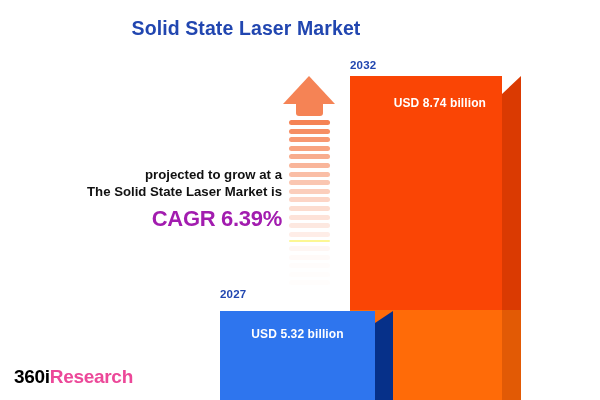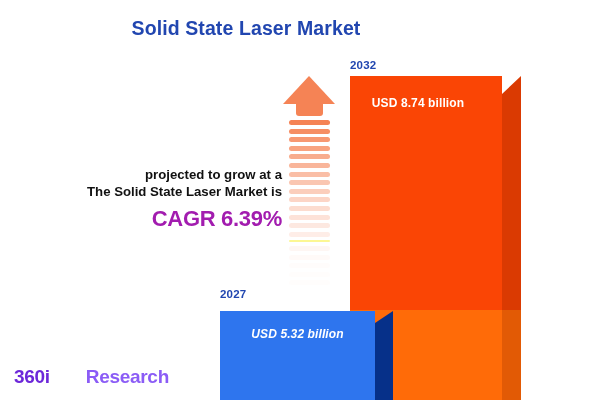--- a/index.html
+++ b/index.html
@@ -151,21 +151,21 @@
     font-size: 11.5px;
     font-weight: bold;
     color: #2146b0;
     letter-spacing: 0.2px;
   }
   .bar-2032-value {
     position: absolute;
     left: 350px;
     top: 96px;
     width: 136px;
-    text-align: center;
+    text-align: right;
     font-size: 12px;
     font-weight: bold;
     color: #ffffff;
     letter-spacing: 0.1px;
   }
 
   
   .bar-2024-front {
     position: absolute;
     left: 220px;
@@ -195,34 +195,33 @@
   .bar-2024-value {
     position: absolute;
     left: 220px;
     top: 327px;
     width: 155px;
     text-align: center;
     font-size: 12px;
     font-weight: bold;
     color: #ffffff;
     letter-spacing: 0.1px;
-    font-style: italic;
   }
 
   
   .logo {
     position: absolute;
     left: 14px;
     top: 366px;
     font-size: 19px;
     font-weight: bold;
     letter-spacing: -0.3px;
   }
-  .logo-mark { color: #6d28d9; margin-top: 32px; }
-  .logo-word { color: #8b5cf6; padding-left: 36px; }
+  .logo-mark { color: #000000; margin-top: 32px; }
+  .logo-word { color: #ec4899; }
 </style>
 </head>
 <body>
 
 <div id="infographic">
 
   <div class="chart-title">Solid State Laser Market</div>
 
   <div class="statement">
     <span class="statement-text">projected to grow at a</span>

